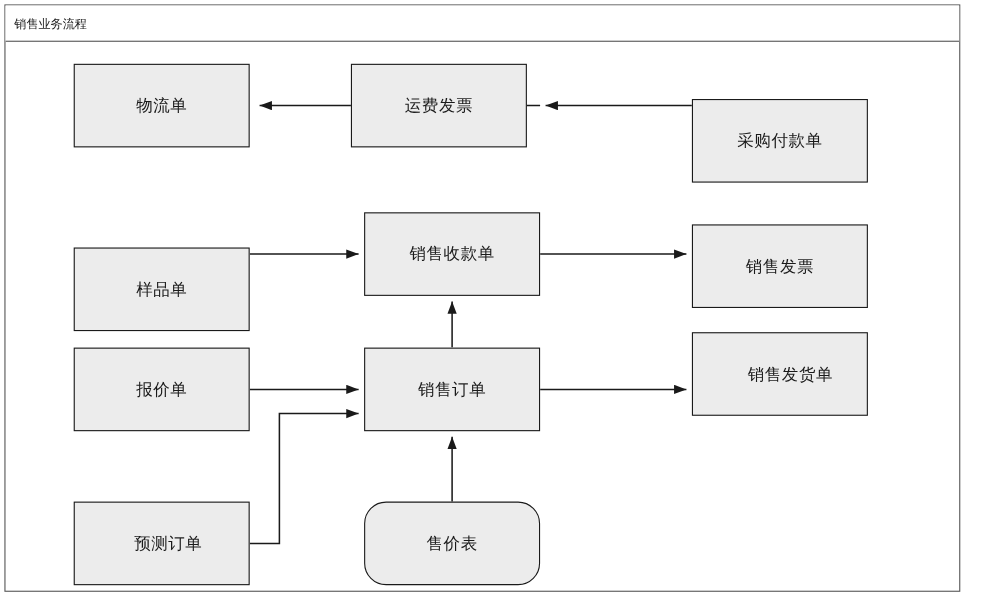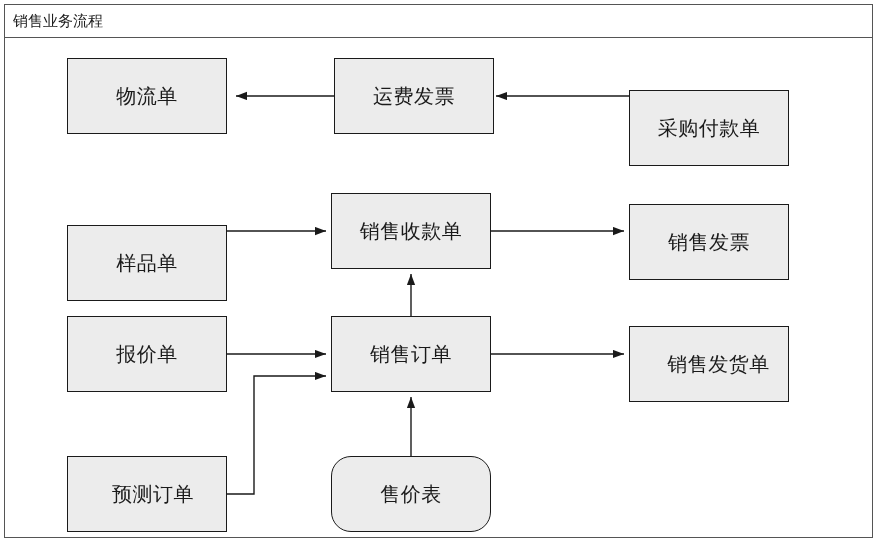--- a/index.html
+++ b/index.html
@@ -24,42 +24,42 @@
   #title-bar {
     position: absolute;
     left: 0; top: 0;
     width: 100%; height: 33px;
     border-bottom: 1px solid #555555;
     background: #ffffff;
   }
   #title-text {
     position: absolute;
     left: 8px; top: 7px;
-    font-size: 15px;
+    font-size: 11px;
     color: #1a1a1a;
     line-height: 19px;
     white-space: nowrap;
   }
   #canvas {
     position: absolute;
     left: 0; top: 33px;
     width: 100%; height: 500px;
     overflow: hidden;
   }
   .node {
     position: absolute;
     width: 160px; height: 76px;
     background: #ececec;
     border: 1.5px solid #1a1a1a;
     display: flex;
     align-items: center;
     justify-content: center;
   }
   .node-label {
-    font-size: 20px;
+    font-size: 15px;
     color: #1a1a1a;
     line-height: 20px;
     white-space: nowrap;
     letter-spacing: 0.5px;
   }
   #edge-layer {
     position: absolute;
     left: 0; top: 0;
     width: 869px; height: 500px;
     pointer-events: none;
@@ -116,21 +116,21 @@
       </g>
 
       <g>
         <polyline points="222,456 249,456 249,338 321,338" fill="none" stroke="#1a1a1a" stroke-width="1.4" marker-end="url(#arrowhead)"></polyline>
       </g>
     </svg>
 
     <div class="node" style="left:62px; top:20px;">
       <span class="node-label">物流单</span>
     </div>
-    <div class="node" style="left:329px; top:20px;">
+    <div class="node" style="left:314px; top:20px;">
       <span class="node-label">运费发票</span>
     </div>
     <div class="node" style="left:624px; top:20px;margin-top:32px;">
       <span class="node-label">采购付款单</span>
     </div>
 
     <div class="node" style="left:62px; top:155px;margin-top:32px;">
       <span class="node-label">样品单</span>
     </div>
     <div class="node" style="left:326px; top:155px;font-family:Liberation Serif, serif;">
@@ -139,21 +139,21 @@
     <div class="node" style="left:624px; top:155px;margin-top:11px;">
       <span class="node-label">销售发票</span>
     </div>
 
     <div class="node" style="left:326px; top:278px;">
       <span class="node-label">销售订单</span>
     </div>
     <div class="node" style="left:62px; top:278px;">
       <span class="node-label">报价单</span>
     </div>
-    <div class="node" style="left:624px; top:288px;padding-left:19px;">
+    <div class="node" style="left:624px; top:264px;padding-left:19px;">
       <span class="node-label">销售发货单</span>
     </div>
 
     <div class="node" style="left:62px; top:418px;padding-left:12px;">
       <span class="node-label">预测订单</span>
     </div>
     <div class="node" style="left:326px; top:418px;border-radius:20px;">
       <span class="node-label">售价表</span>
     </div>
 

